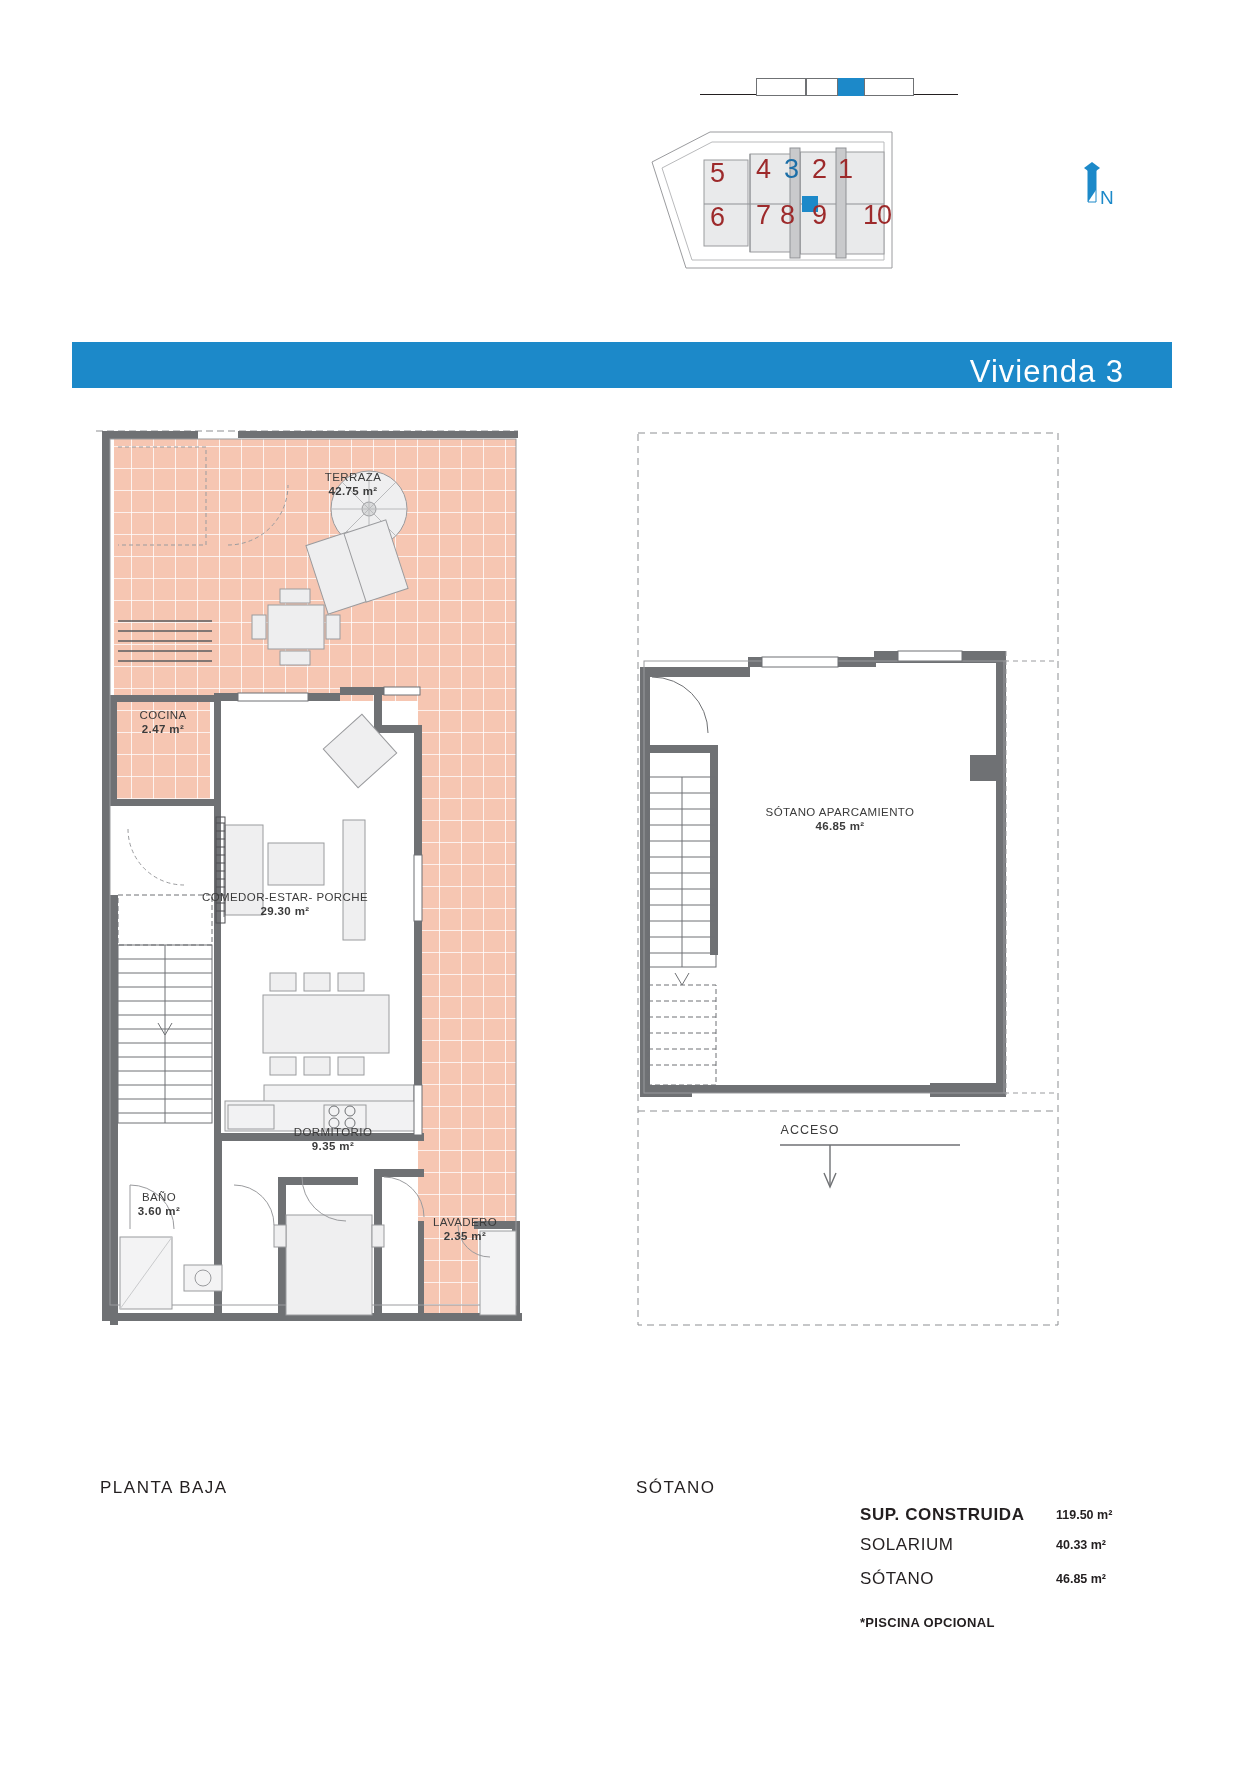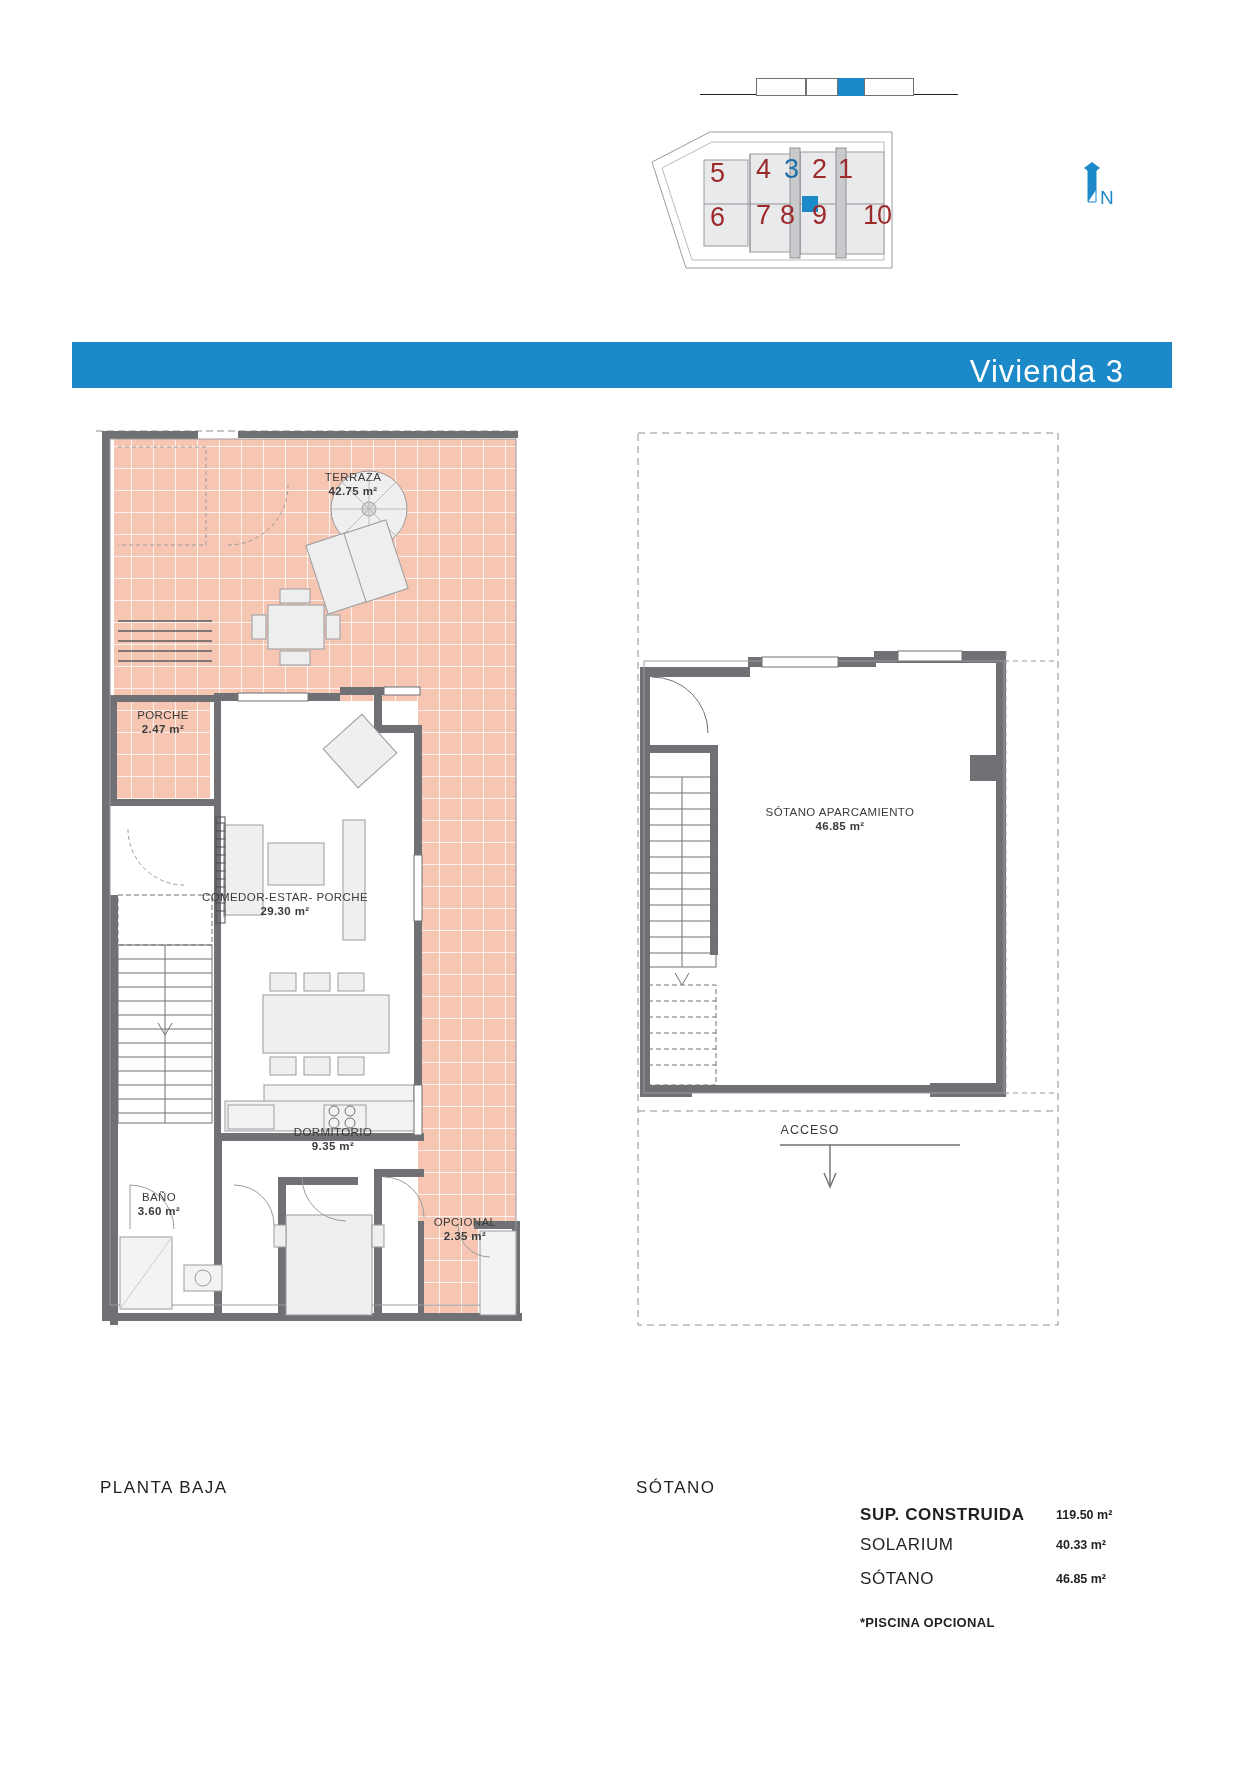--- a/index.html
+++ b/index.html
@@ -313,41 +313,41 @@
       <rect x="326" y="430" width="8" height="66"></rect>
     </g>
   </svg>
 
   <div class="roomlabel" style="left:195px;top:45px;width:140px;">
     <span>TERRAZA</span>
     <b>42.75 m²</b>
   </div>
 
   <div class="roomlabel" style="left:20px;top:283px;width:110px;">
-    <span>PORCHE</span>
+    <span>COCINA</span>
     <b>2.47 m²</b>
   </div>
 
   <div class="roomlabel" style="left:92px;top:465px;width:210px;">
     <span>COMEDOR-ESTAR- PORCHE</span>
     <b>29.30 m²</b>
   </div>
 
   <div class="roomlabel" style="left:180px;top:700px;width:130px;">
     <span>DORMITORIO</span>
     <b>9.35 m²</b>
   </div>
 
   <div class="roomlabel" style="left:16px;top:765px;width:110px;">
     <span>BAÑO</span>
     <b>3.60 m²</b>
   </div>
 
   <div class="roomlabel" style="left:322px;top:790px;width:110px;">
-    <span>OPCIONAL</span>
+    <span>LAVADERO</span>
     <b>2.35 m²</b>
   </div>
 </div>
 
 <div id="sotano" class="plan">
   <svg width="480" height="1040" viewBox="0 0 480 1040">
 
     <g stroke="#8d8f92" stroke-width="1" fill="none" stroke-dasharray="7 5">
       <rect x="8" y="8" width="420" height="892"></rect>
       <line x1="8" y1="686" x2="428" y2="686"></line>

